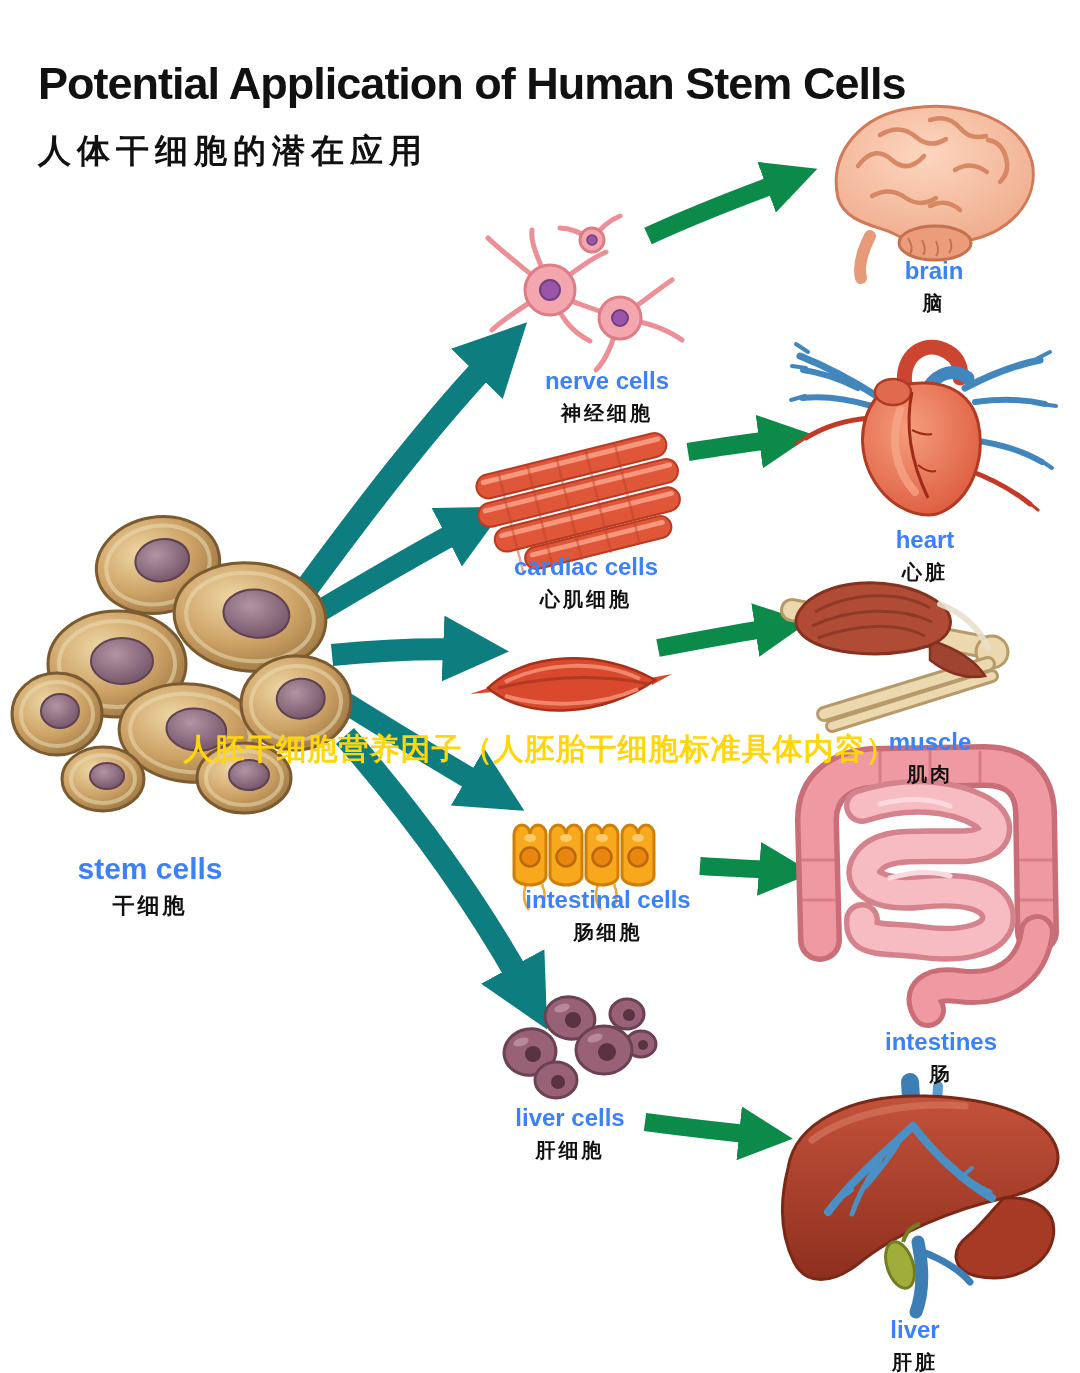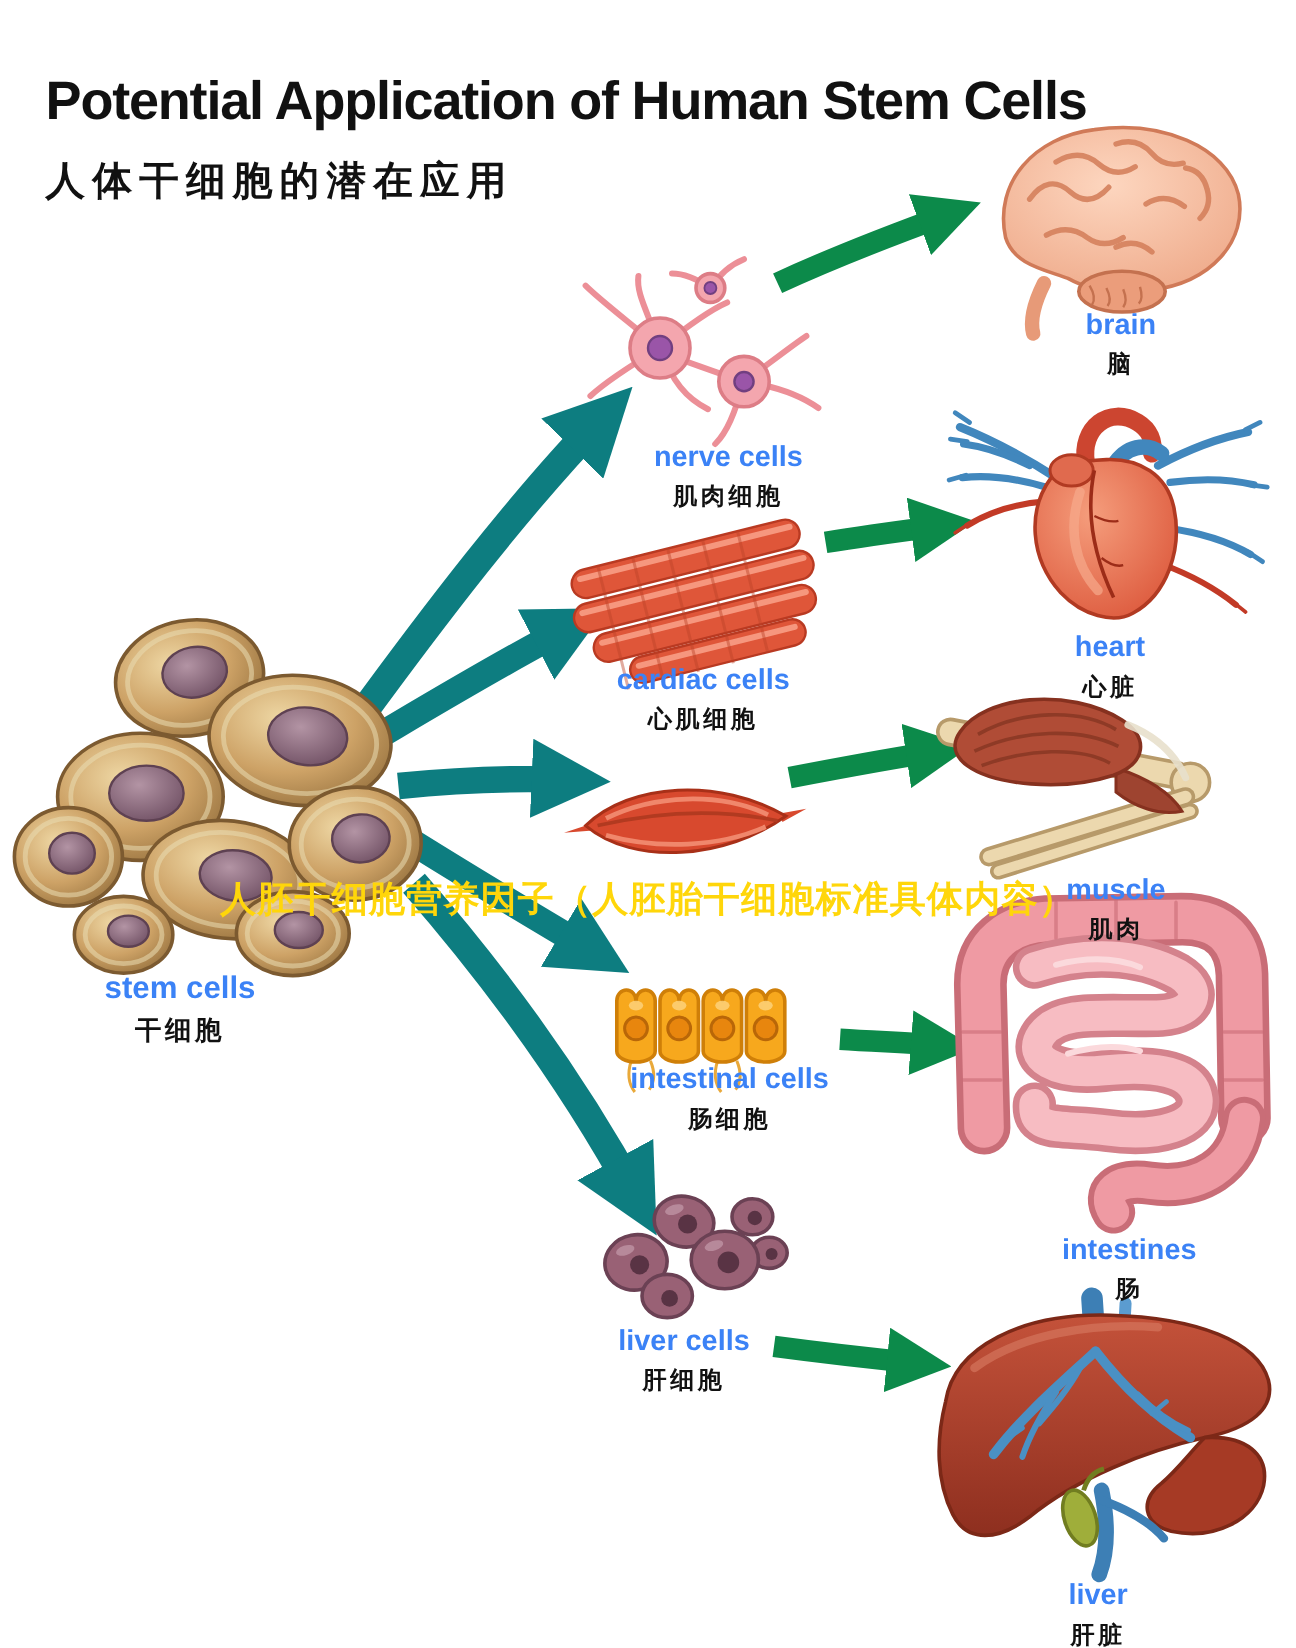--- a/index.html
+++ b/index.html
@@ -13,21 +13,21 @@
     position:absolute;left:38px;top:28px;font-size:45px;font-weight:bold;
     color:#111;letter-spacing:-1px;white-space:nowrap;
   }
   .page-subtitle{
     position:absolute;left:38px;top:102px;font-size:33px;font-weight:bold;
     color:#111;letter-spacing:6px;white-space:nowrap;font-family:Liberation Serif, serif;
   }
   .lbl{position:absolute;transform:translateX(-50%);text-align:center;white-space:nowrap;z-index:5;}
   .lbl .en{font-size:24px;font-weight:bold;color:#3b82f6;}
   .lbl .zh{font-size:20px;font-weight:bold;color:#111;letter-spacing:3px;margin-top:5px;}
-  .lbl.big .en{font-size:26px;}
+  .lbl.big .en{font-size:30px;margin-top:44px;}
   .lbl.big .zh{font-size:22px;}
   .watermark{
     position:absolute;left:0;top:729px;width:100%;text-align:center;
     color:#ffd60a;font-size:30px;font-weight:bold;letter-spacing:1px;
     z-index:9;pointer-events:none;white-space:nowrap;
   }
 </style>
 </head>
 <body>
 
@@ -318,21 +318,21 @@
 
 <div class="watermark">人胚干细胞营养因子（人胚胎干细胞标准具体内容）</div>
 
 <div class="lbl big" style="left:150px; top:808px">
   <div class="en">stem cells</div>
   <div class="zh">干细胞</div>
 </div>
 
 <div class="lbl" style="left:607px; top:367px">
   <div class="en">nerve cells</div>
-  <div class="zh">肌肉细胞</div>
+  <div class="zh">神经细胞</div>
 </div>
 
 <div class="lbl" style="left:586px; top:553px">
   <div class="en">cardiac cells</div>
   <div class="zh">心肌细胞</div>
 </div>
 
 
 <div class="lbl" style="left:608px; top:886px">
   <div class="en">intestinal cells</div>

